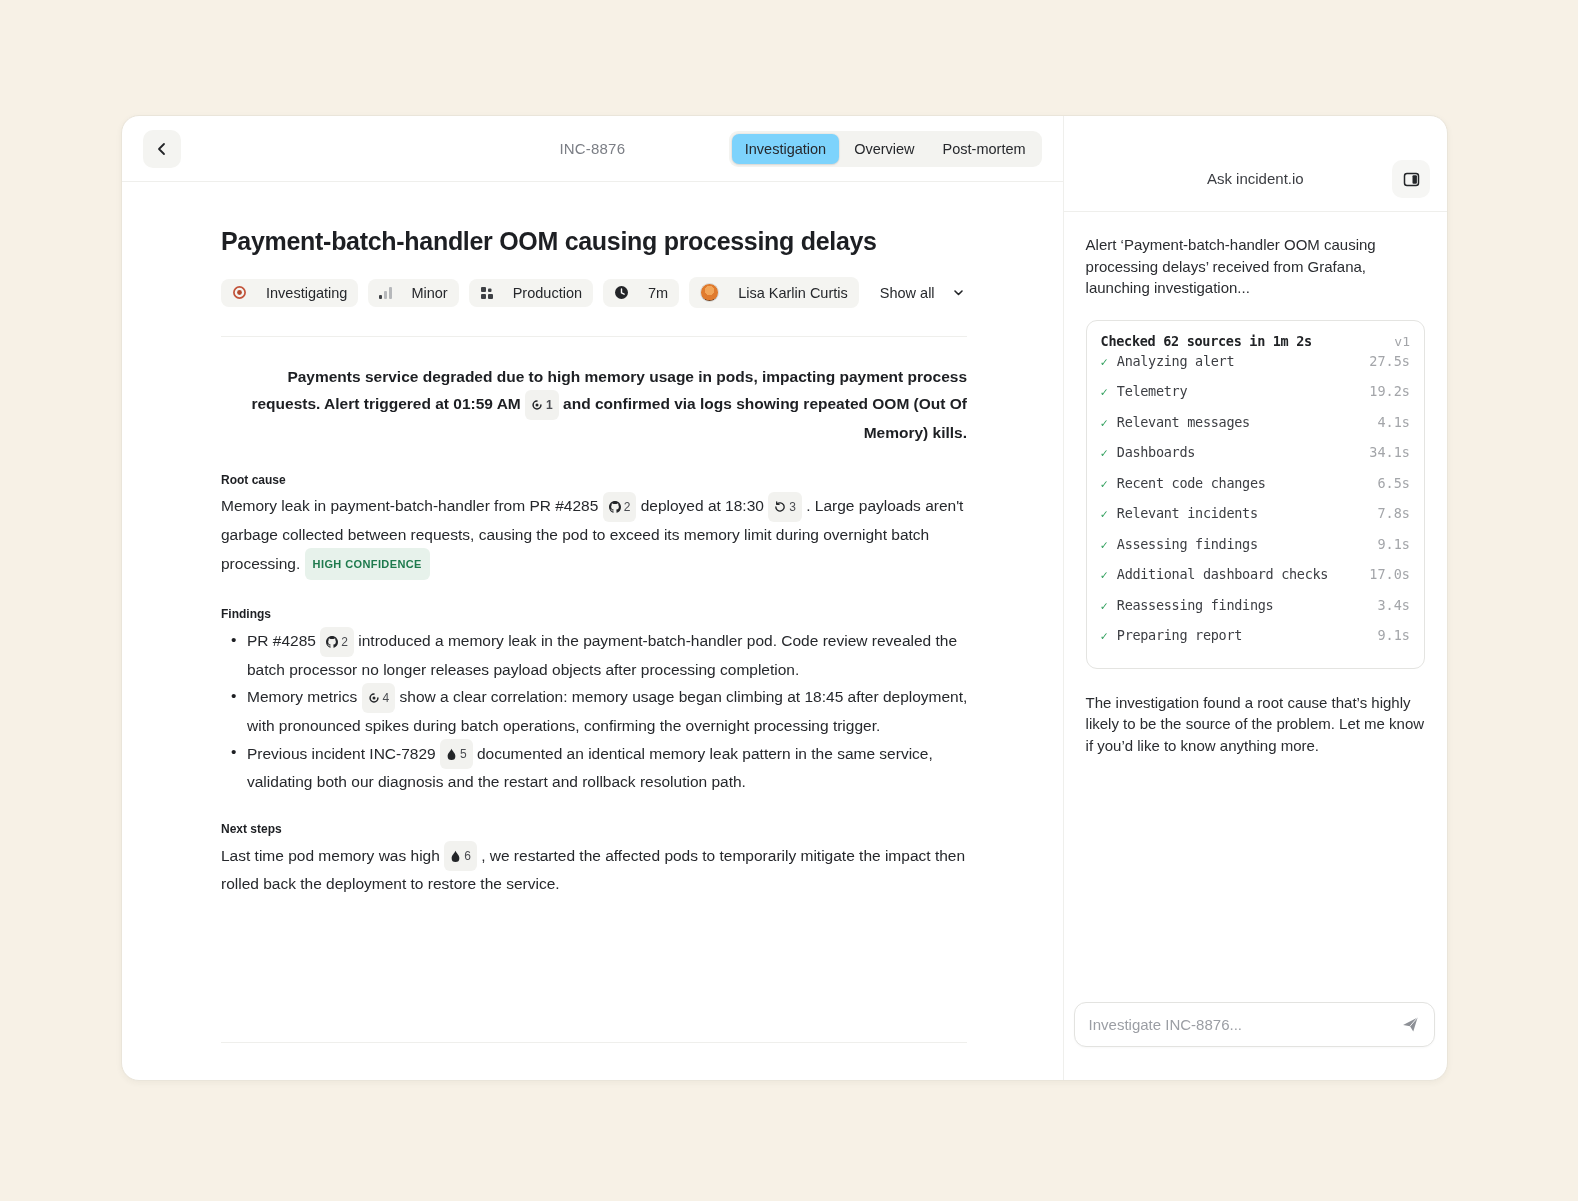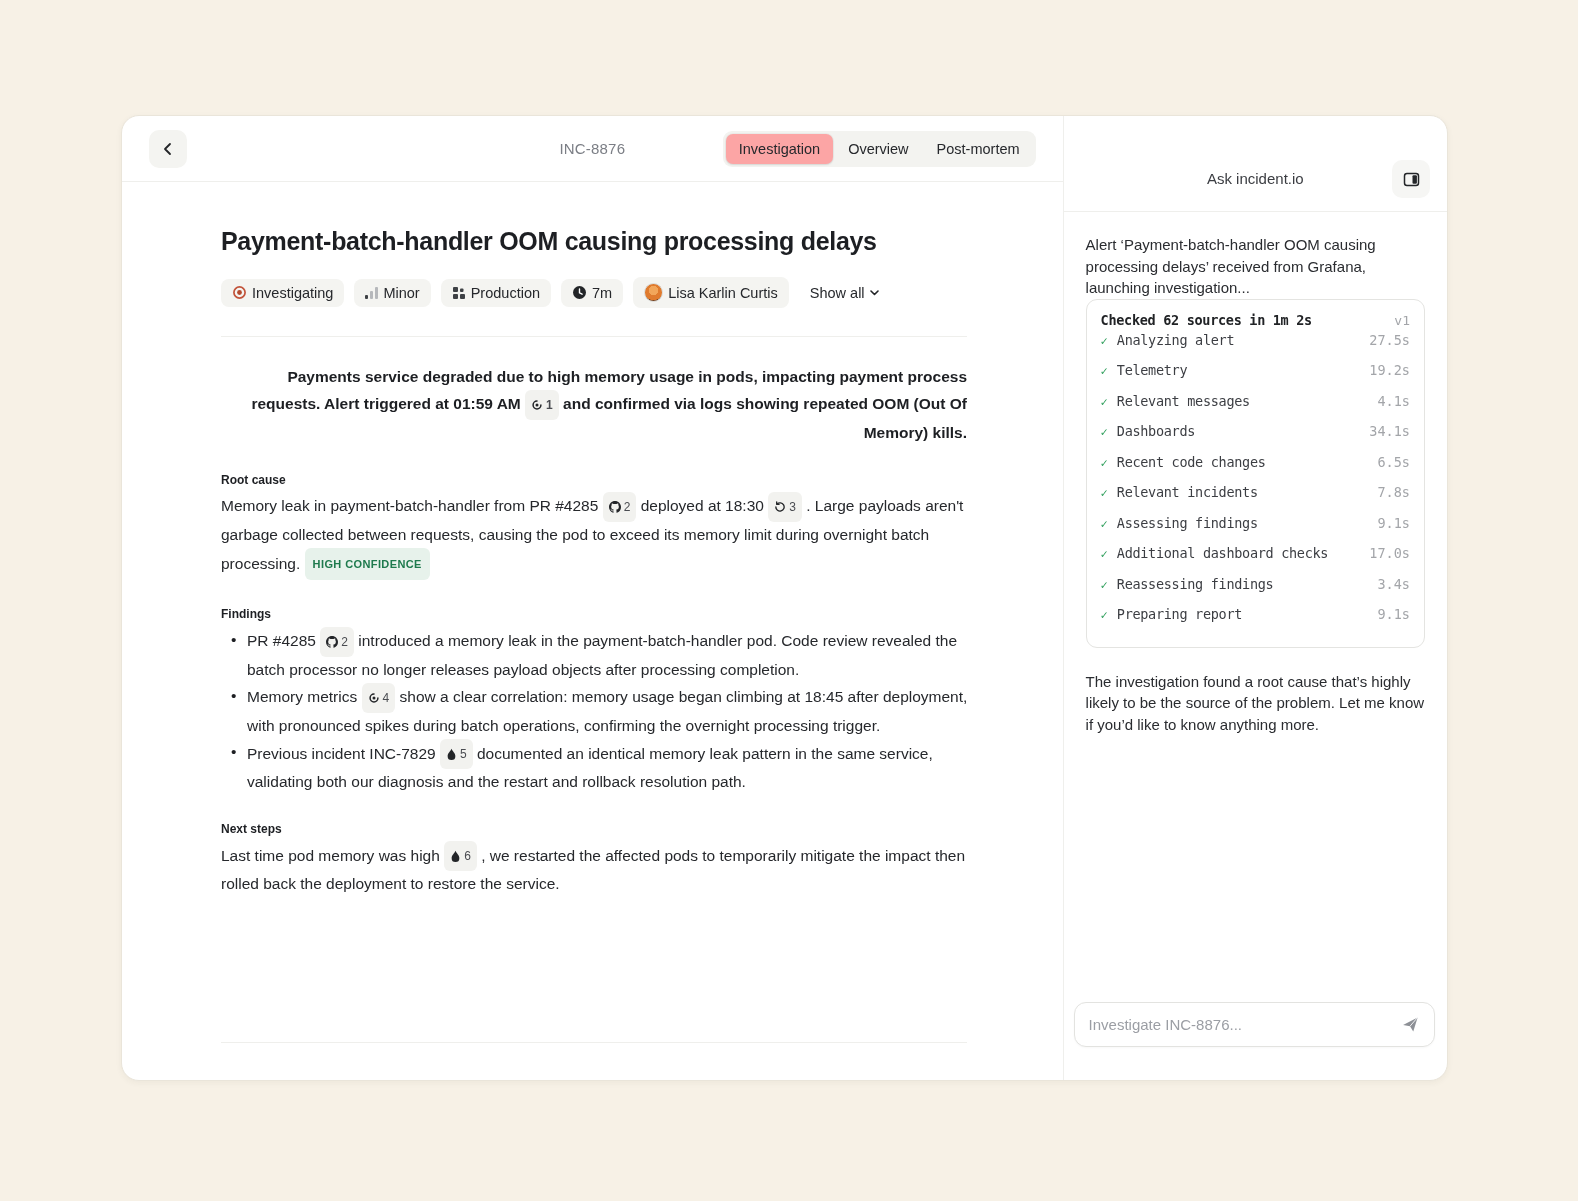--- a/index.html
+++ b/index.html
@@ -13,49 +13,49 @@
   .app-card {
     position:absolute; left:121px; top:115px; width:1327px; height:966px;
     background:#FFFFFF; border:1px solid #EAE5DA; border-radius:18px;
     box-shadow:0 2px 6px rgba(60,50,30,.05);
     display:flex; overflow:hidden;
   }
   
   .main-col { position:relative; width:942px; height:100%; overflow:hidden; }
   .main-header {
     height:66px; border-bottom:1px solid #EFEFEC;
-    display:flex; align-items:center; padding:0 27px; position:relative;
+    display:flex; align-items:center; padding:0 21px; position:relative;
   }
   .back-btn {
     width:38px; height:38px; border-radius:10px; background:#F4F4F1;
     display:flex; align-items:center; justify-content:center; cursor:pointer;
     flex:0 0 auto;
   }
   .inc-id {
     position:absolute; left:0; right:0; text-align:center;
     font-size:15px; color:#7B7E85; letter-spacing:.2px; pointer-events:none;
   }
   .tab-group {
     margin-left:auto; background:#F3F3F0; border-radius:9px; padding:3px;
     display:flex; gap:2px; position:relative; z-index:2;
   }
   .tab {
     font-size:14.5px; color:#26282C; padding:7px 13px; border-radius:7px;
     cursor:pointer; white-space:nowrap;
   }
   .tab.active {
-    background:#fca5a5; box-shadow:0 1px 2px rgba(0,0,0,.09), 0 0 0 1px rgba(0,0,0,.03);
+    background:#7dd3fc; box-shadow:0 1px 2px rgba(0,0,0,.09), 0 0 0 1px rgba(0,0,0,.03);
     font-weight:400;
   }
   .main-content { position:relative; height:900px; }
   .content-pad { padding:45px 0 0 99px; width:845px; }
   .doc-title { font-size:25px; font-weight:700; letter-spacing:-.3px; color:#1D1F23; }
   .badge-row { display:flex; gap:10px; margin-top:21px; align-items:center; }
   .badge {
-    display:flex; align-items:center; gap:5px; background:#F4F4F1;
+    display:flex; align-items:center; gap:19px; background:#F4F4F1;
     border-radius:8px; padding:6px 11px; font-size:14.5px; color:#26282C;
     cursor:pointer; white-space:nowrap;
   }
   .badge.plain { background:transparent; }
   .divider { height:1px; background:#EFEFEC; width:746px; margin-top:28px; }
   .intro { margin-top:27px; font-size:15.5px; font-weight:700; line-height:26px; color:#1D1F23; width:746px;text-align:right; }
   .section-h { margin-top:27px; font-size:12px; font-weight:700; color:#1D1F23; }
   .para { margin-top:5px; font-size:15.5px; line-height:26px; color:#26282C; width:748px; }
   .cite {
     display:inline-flex; align-items:center; gap:3px; background:#F2F2EF;
@@ -83,21 +83,21 @@
     display:flex; align-items:center; justify-content:center; position:relative;margin-top:30px;
   }
   .right-title { font-size:15px; color:#3B3D42; }
   .panel-toggle-btn {
     position:absolute; right:17px; top:14px; width:38px; height:38px; border-radius:10px;
     background:#F6F6F4; display:flex; align-items:center; justify-content:center; cursor:pointer;
   }
   .right-body { padding:22px 22px 0 22px; }
   .alert-msg { font-size:15px; line-height:21.5px; color:#2A2C30; }
   .check-box {
-    border:1px solid #E4E4E1; border-radius:11px;
+    margin-top:21px; border:1px solid #E4E4E1; border-radius:11px;
     padding:12px 14px 10px 14px;
     font-family:"DejaVu Sans Mono", monospace;
   }
   .check-head { display:flex; justify-content:space-between; align-items:baseline; margin-bottom:4px; }
   .check-head .t { font-size:13.5px; font-weight:700; color:#212326; letter-spacing:-.3px; }
   .check-head .ver { font-size:13px; color:#A3A5A9; }
   .check-row { display:flex; align-items:baseline; height:30.5px; font-size:13.5px; }
   .check-row .ck { color:#2E9E5B; font-size:12px; margin-right:9px; }
   .check-row .lb { color:#3C3E43; letter-spacing:-.3px; }
   .check-row .tm { margin-left:auto; color:#A3A5A9; }

